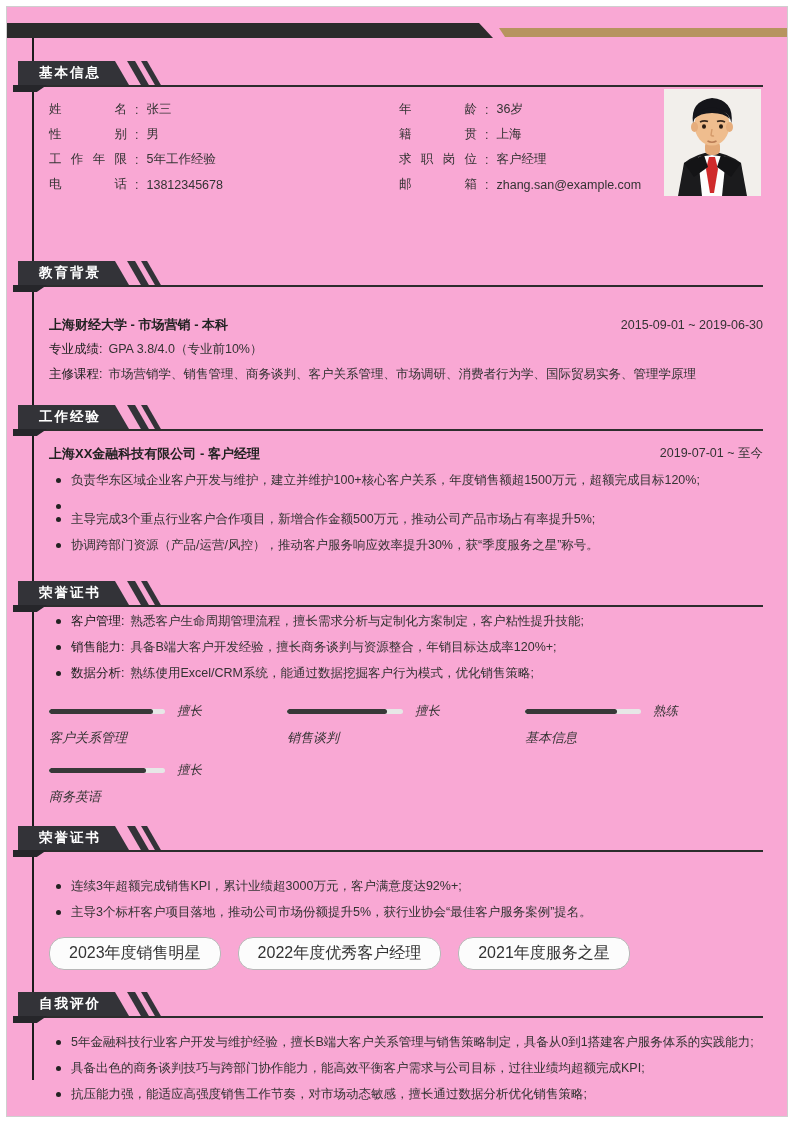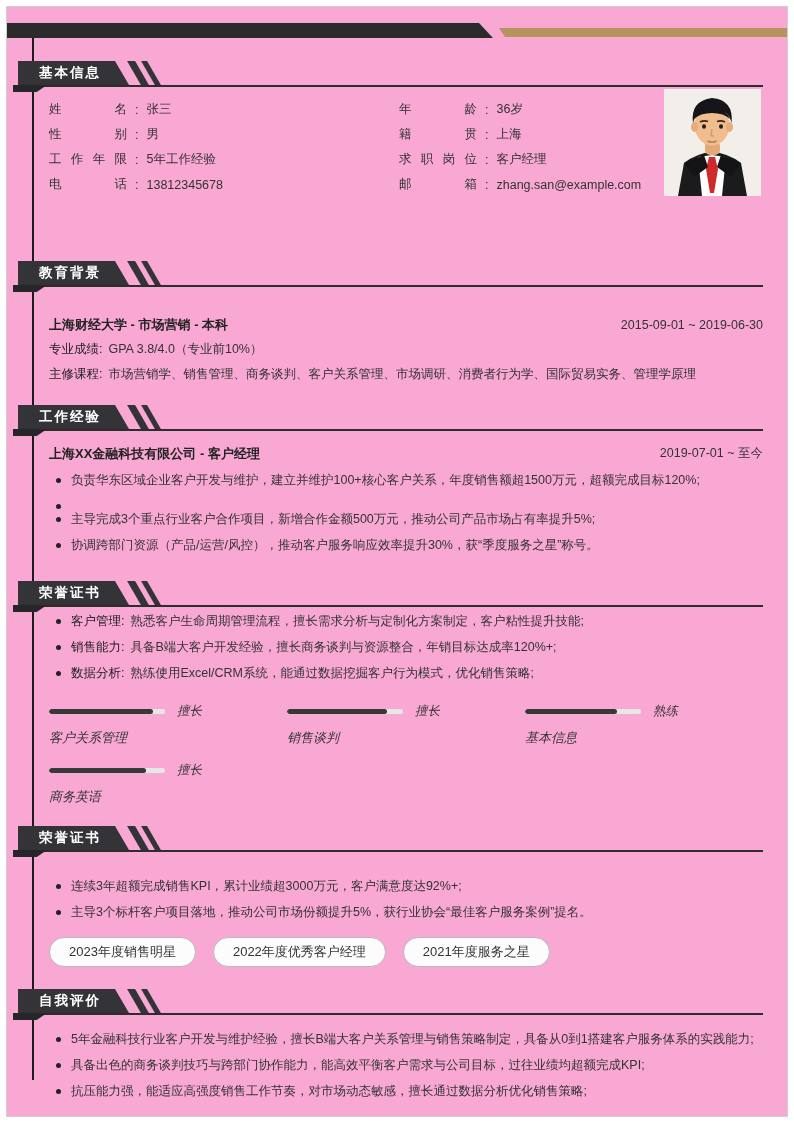--- a/index.html
+++ b/index.html
@@ -51,21 +51,21 @@
   .self-body{padding-top:10px;padding-bottom:10px;}
   
   .bars{display:grid;grid-template-columns:1fr 1fr 1fr;row-gap:15px;margin-top:14px;font-style:italic;}
   .bar-line{display:flex;align-items:center;}
   .track{width:116px;height:5px;border-radius:3px;background:#e7e7e7;overflow:hidden;}
   .fill{height:100%;border-radius:3px;background:#383838;}
   .bar-level{margin-left:12px;font-size:12.5px;}
   .bar-name{margin-top:9px;font-size:13px;}
   
   .pills{display:flex;gap:17px;margin-top:9px;}
-  .pill{border:1px solid #b8b8b8;border-radius:15px;padding:5px 19px;font-size:13px;color:#333;background:#fcfcfc;}
+  .pill{border:1px solid #b8b8b8;border-radius:15px;padding:5px 19px;font-size:16px;color:#333;background:#fcfcfc;}
 </style>
 </head>
 <body>
 
 <div class="page">
   <div class="topbar-black"></div>
   <div class="topbar-gold"></div>
   <div class="vline"></div>
 
   <div class="content">

